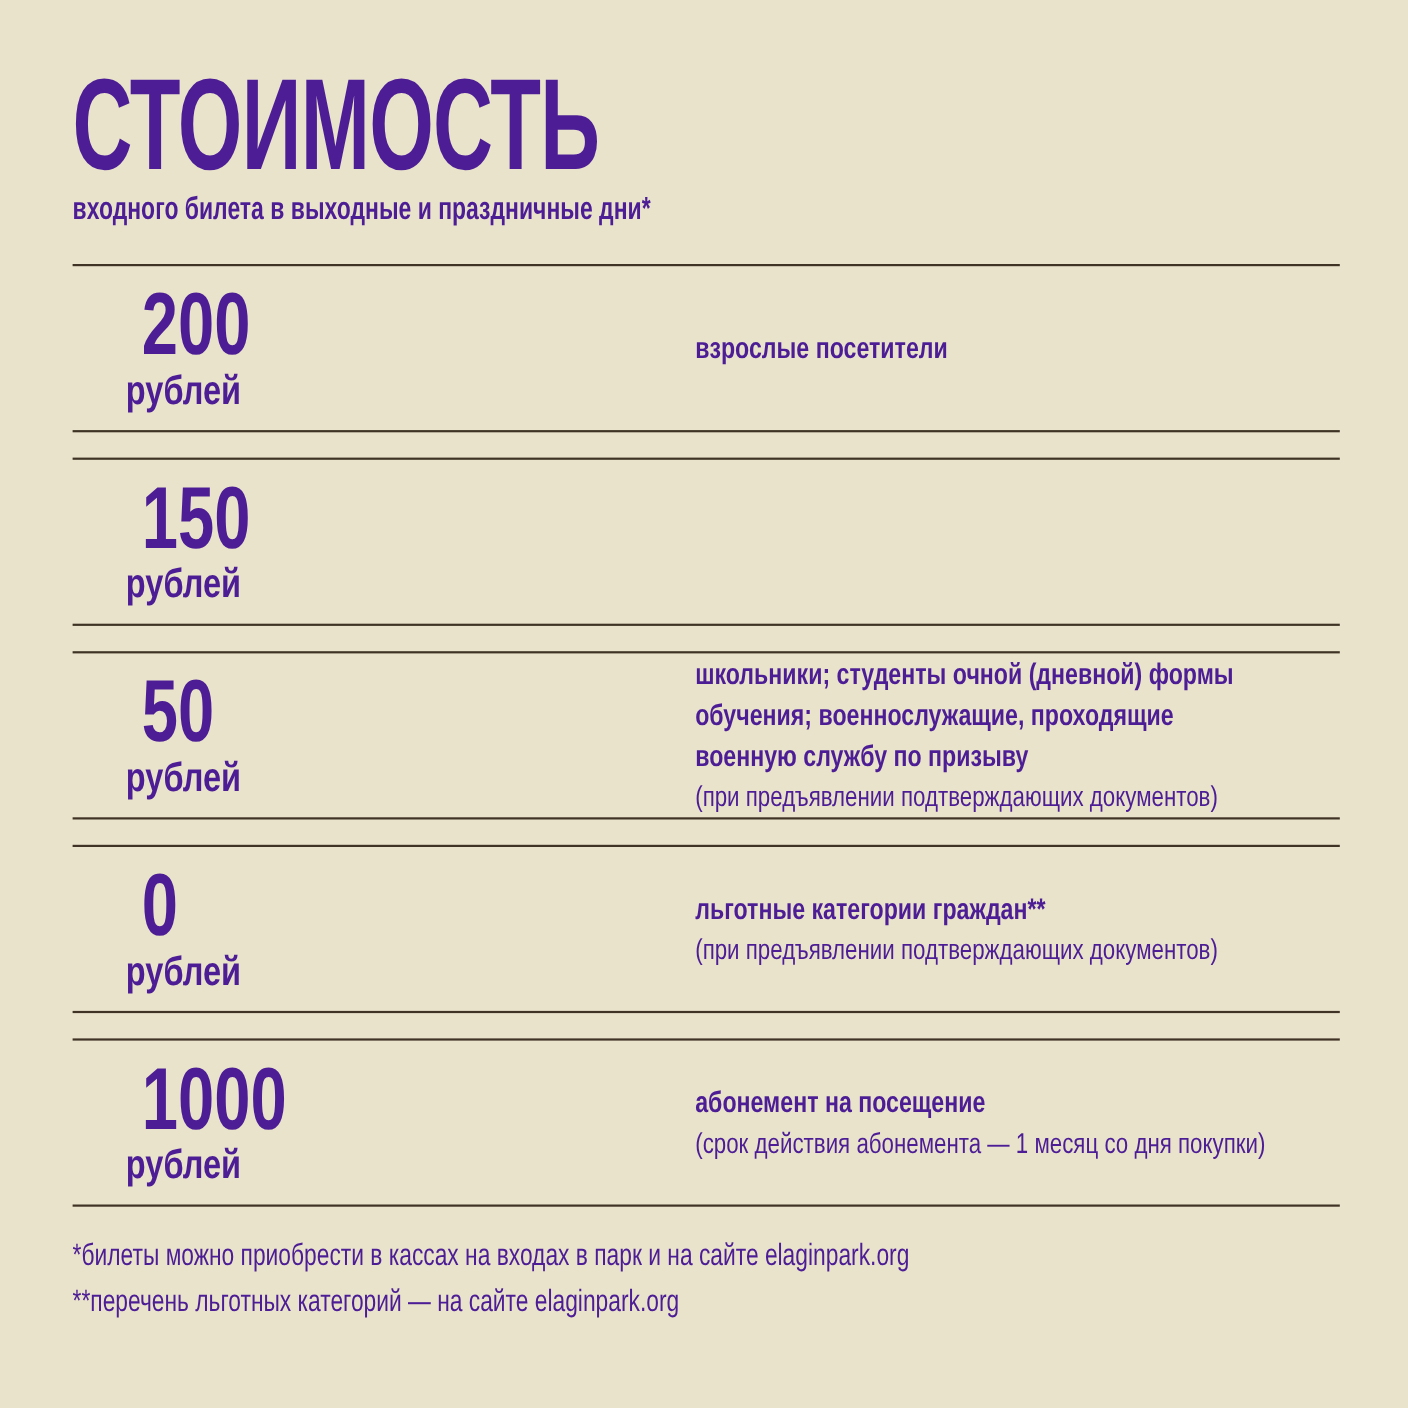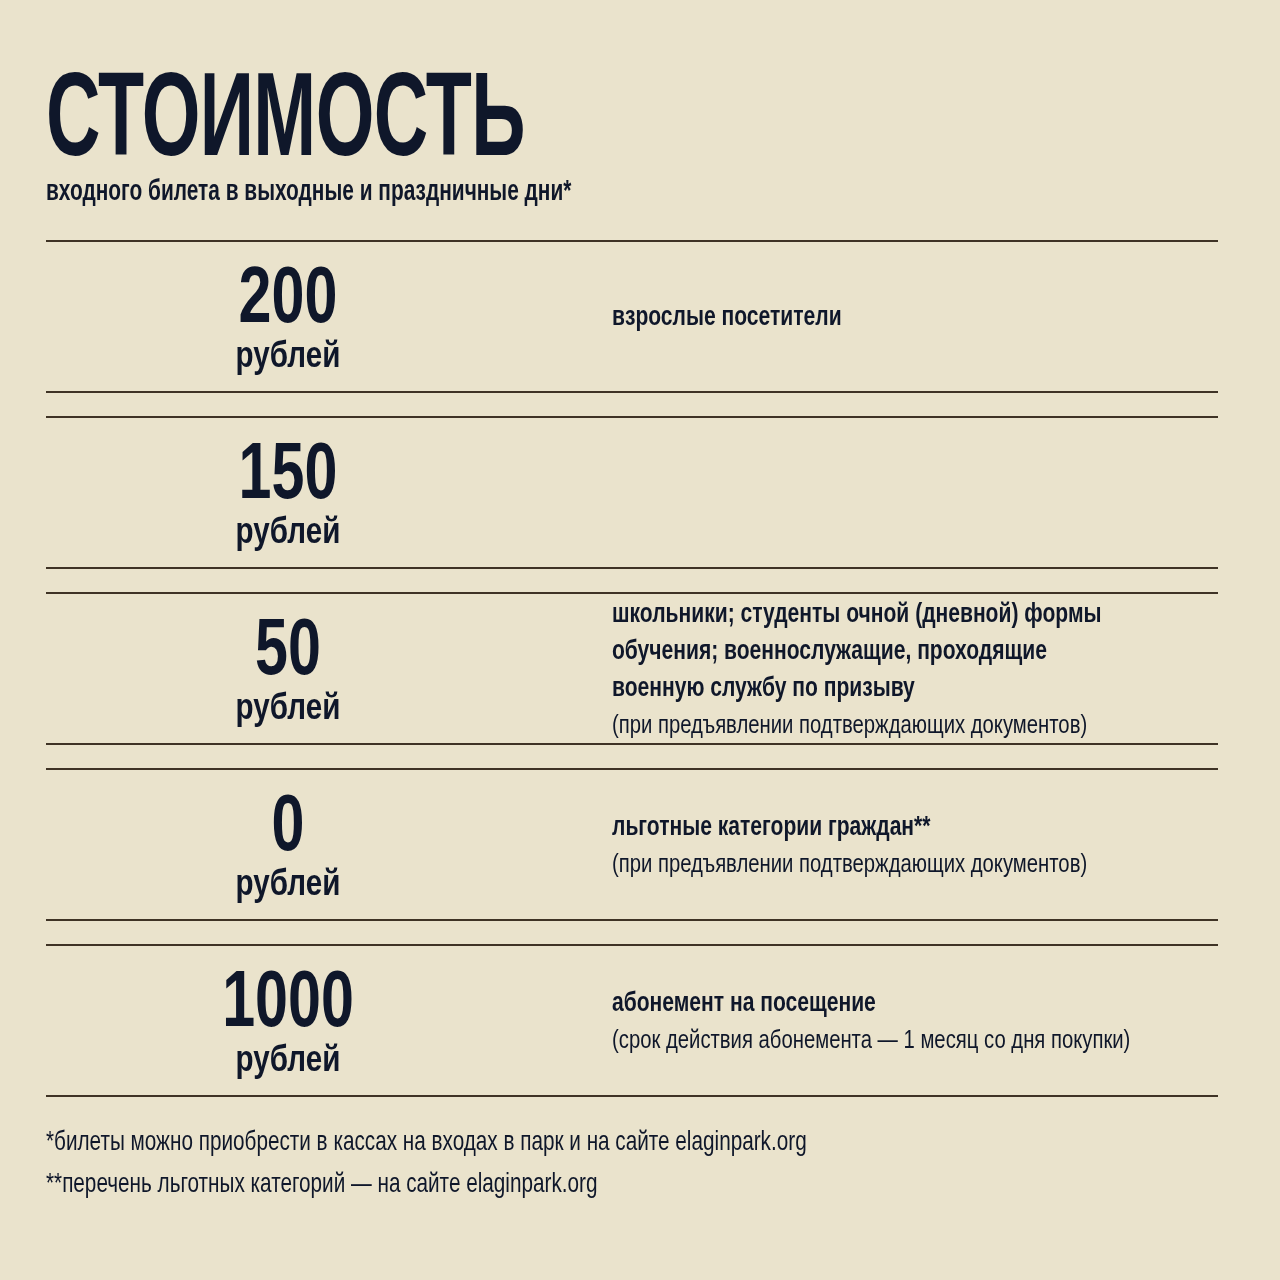--- a/index.html
+++ b/index.html
@@ -4,22 +4,22 @@
 <style>
   html, body {
     margin: 0; padding: 0;
     width: 1280px; height: 1280px;
     overflow: hidden;
     background: #eae3cc;
   }
   .page {
     box-sizing: border-box;
     width: 1280px; height: 1280px;
-    padding: 58px 62px 0 46px;
-    color: #0f172a;
+    padding: 58px 62px 0 66px;
+    color: #4c1d95;
     font-family: "Liberation Sans", sans-serif;
   }
   
   .header { margin-bottom: 32px; }
   .title {
     margin: 0;
     font-size: 118px;
     line-height: 112px;
     font-weight: 700;
     letter-spacing: -1px;
@@ -42,21 +42,21 @@
     align-items: center;
     min-height: 153px;
     box-sizing: border-box;
     border-top: 2px solid #3f3325;
     border-bottom: 2px solid #3f3325;
     margin-bottom: 23px;
   }
   .num-col {
     flex: 0 0 484px;
     width: 484px;
-    text-align: center;
+    text-align: left;
   }
   .amount {
     font-size: 80px;
     line-height: 72px;
     font-weight: 700;
     transform: scaleX(0.74);
     transform-origin: 50% 50%;
   }
   .currency {
     margin-top: 4px;

